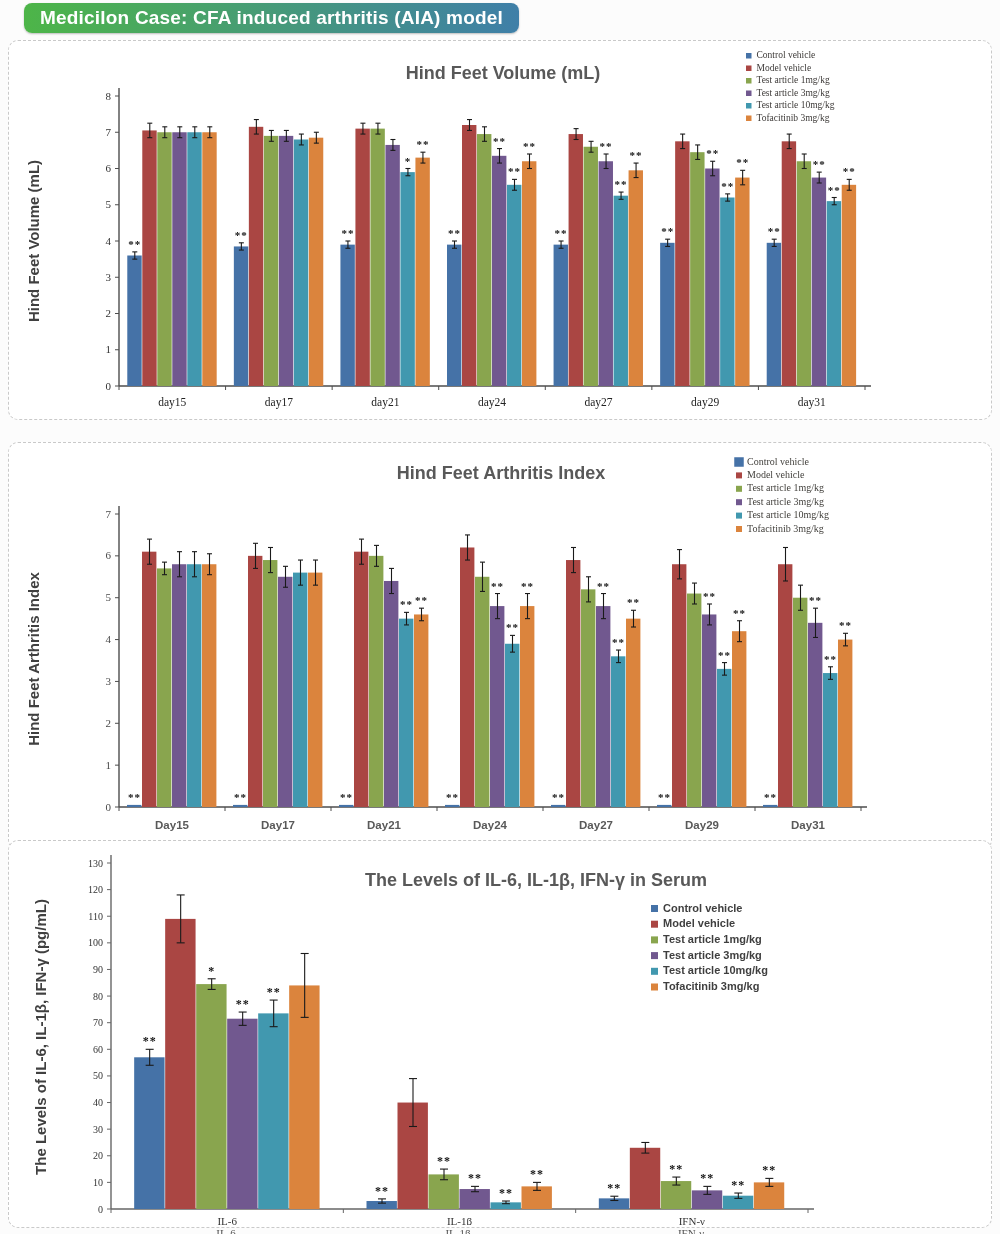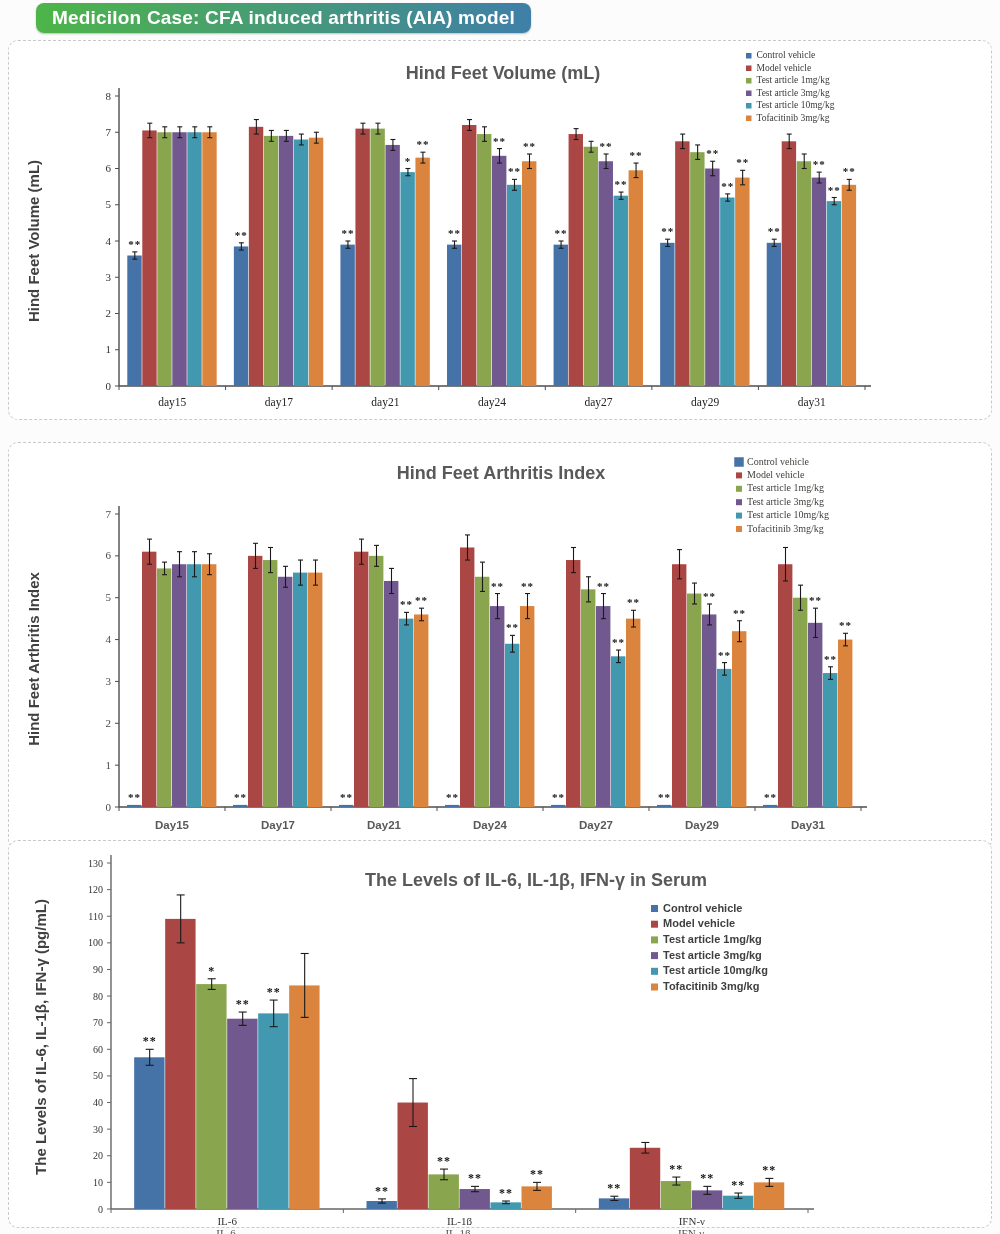--- a/index.html
+++ b/index.html
@@ -1,21 +1,21 @@
 <!DOCTYPE html>
 <html><head>
 <meta charset="utf-8">
 <style>
   html,body{margin:0;padding:0;}
   body{
     width:1000px;height:1234px;position:relative;overflow:hidden;
     background:#fcfcfc;font-family:"Liberation Sans", sans-serif;
   }
   .banner{
-    position:absolute;left:36px;top:3px;
+    position:absolute;left:24px;top:3px;
     padding:4px 16px;border-radius:8px;
     background:linear-gradient(90deg,#4db548,#49a05f,#3f7fa8);
     color:#ffffff;font-weight:bold;font-size:19px;letter-spacing:0.2px;
     box-shadow:0 1px 2px rgba(0,0,0,0.25);
   }
   .panel{
     position:absolute;left:8px;width:984px;
     border:1.5px dashed #c9c9c9;border-radius:10px;
     background:#ffffff;box-sizing:border-box;
   }

